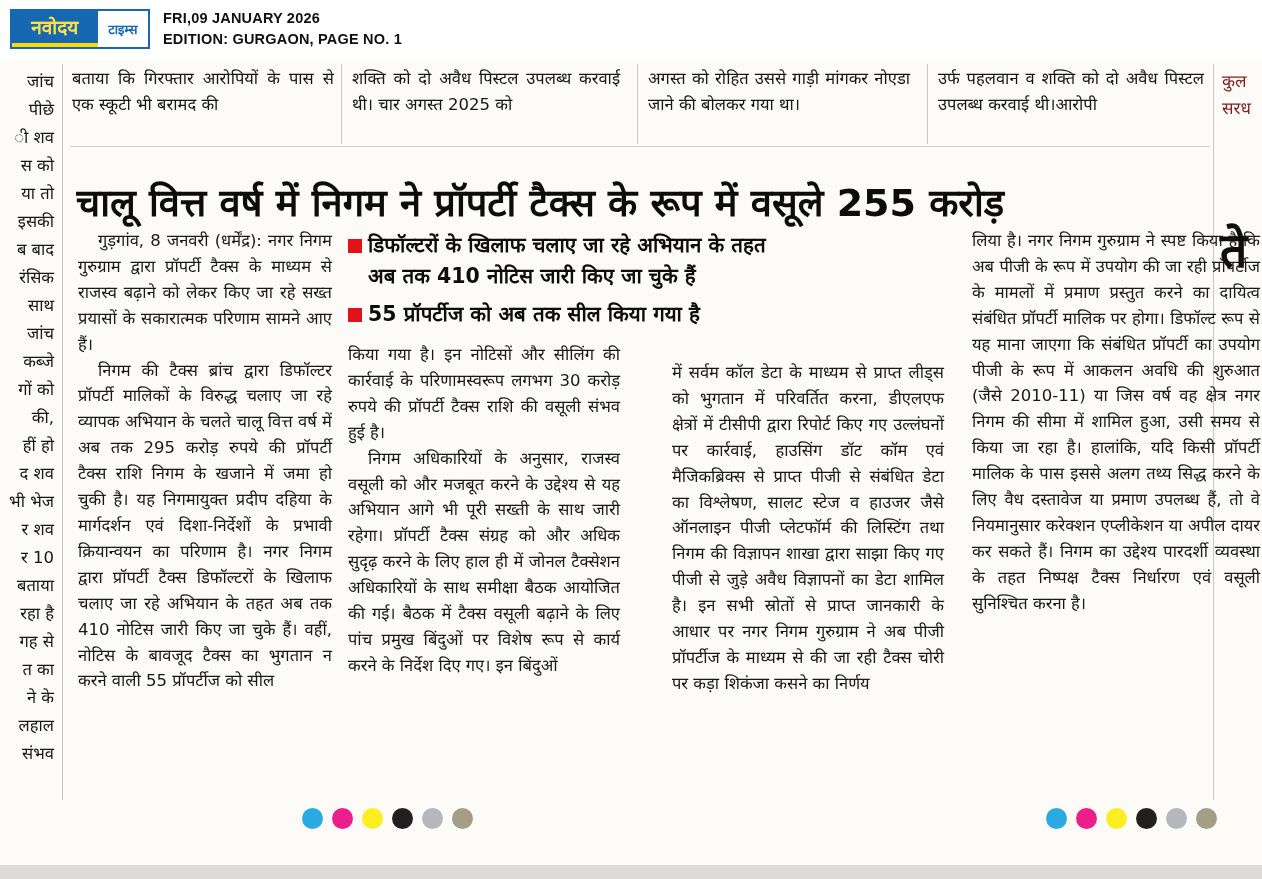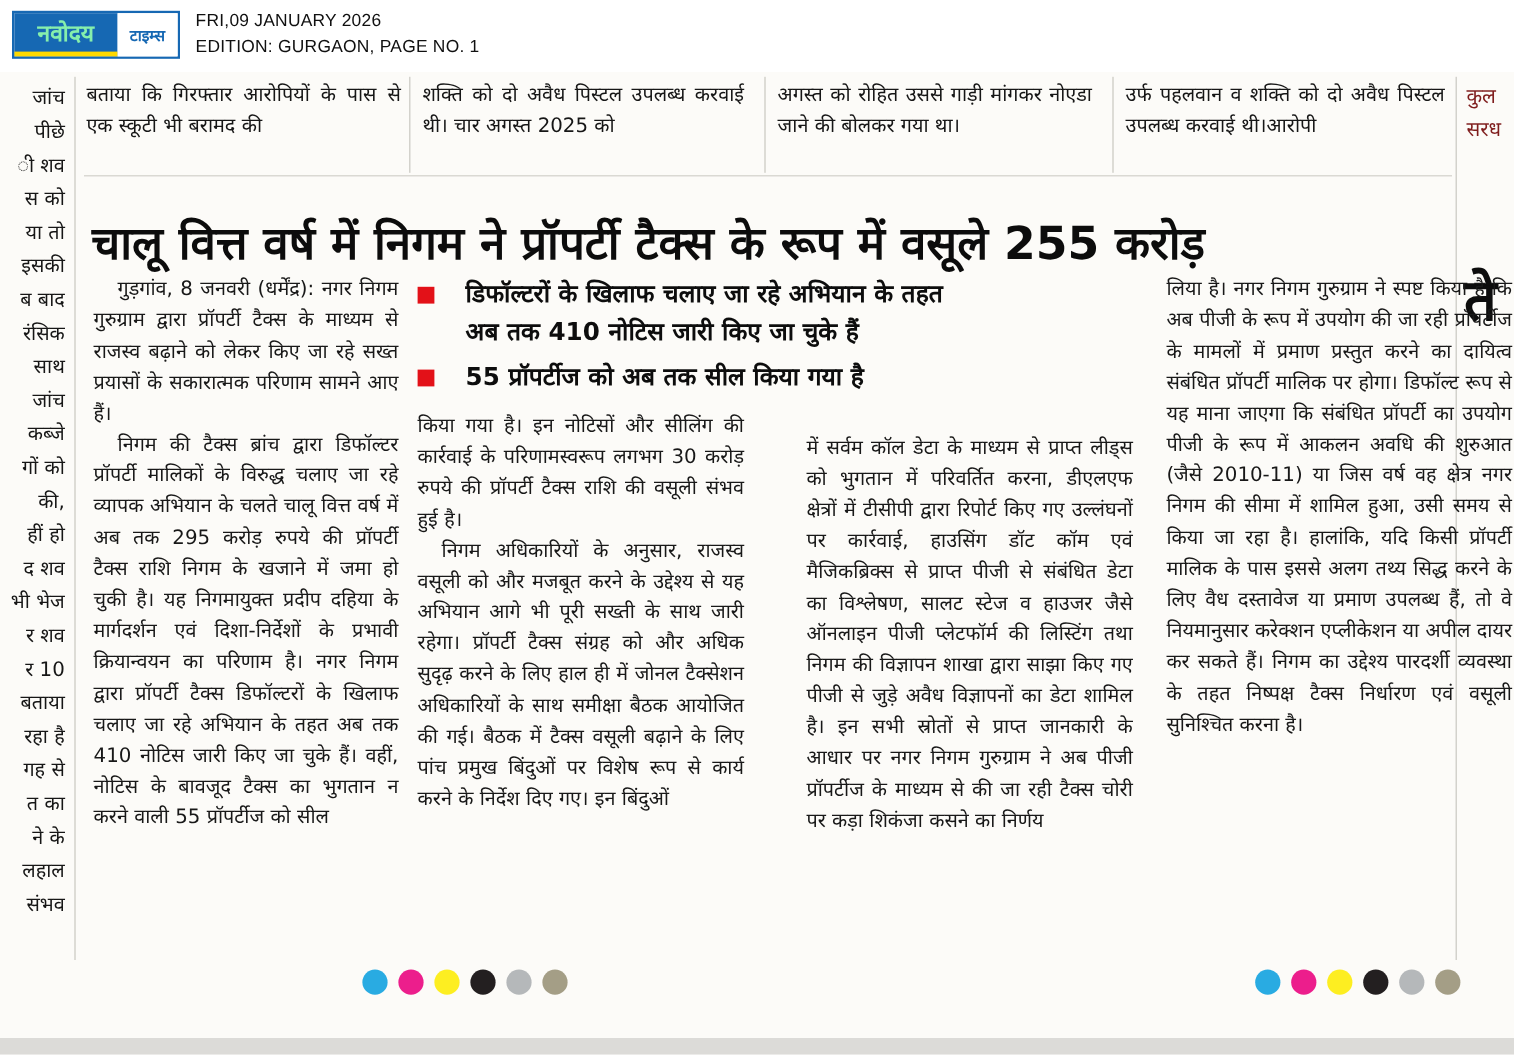--- a/index.html
+++ b/index.html
@@ -3,38 +3,38 @@
 <meta charset="utf-8">
 <style>
   html,body { margin:0; padding:0; background:#e8e8e8; }
   .page {
     position:relative; width:1262px; height:879px; background:#ffffff;
     font-family:"DejaVu Sans","Liberation Sans",sans-serif; overflow:hidden;
   }
   
   .masthead { position:absolute; top:0; left:0; right:0; height:60px; background:#fff; border-bottom:1px solid #e5e4e0; }
   .logo { position:absolute; left:10px; top:9px; width:140px; height:40px; border:2px solid #1668b3; box-sizing:border-box; display:flex; }
-  .logo-main { flex:1.7; color:#86efac; font-weight:bold; font-size:19px; display:flex; align-items:center; justify-content:center; border-bottom:4px solid #ffd900; box-sizing:border-box; }
+  .logo-main { flex:1.7; color:#fde047; font-weight:bold; font-size:19px; display:flex; align-items:center; justify-content:center; border-bottom:4px solid #ffd900; box-sizing:border-box; }
   .logo-sub { flex:1; color:#1668b3; background:#fff; font-weight:bold; font-size:13px; display:flex; align-items:center; justify-content:center; }
   .mast-lines { position:absolute; left:163px; top:8px; }
-  .mast-date, .mast-edition { font-family:"Liberation Sans",sans-serif; font-weight:normal; font-size:14.5px; color:#101010; line-height:21px; letter-spacing:.2px; }
+  .mast-date, .mast-edition { font-family:"Liberation Sans",sans-serif; font-weight:bold; font-size:14.5px; color:#101010; line-height:21px; letter-spacing:.2px; }
   
   .scan { position:absolute; top:60px; left:0; width:1262px; height:819px; background:#fcfbf8; }
   .vline { position:absolute; width:1px; background:#c9c7c1; }
   .hline { position:absolute; height:1px; background:#d2d0ca; }
   
   .strip-col { position:absolute; top:6px; margin:0; font-size:16.5px; line-height:1.55; text-align:justify; color:#161616; }
   .edge-left { position:absolute; left:0; top:8px; width:54px; text-align:right; white-space:pre-line; font-size:16.5px; line-height:28px; color:#161616; }
   .edge-right-top { position:absolute; left:1222px; top:8px; width:40px; white-space:pre-line; font-size:17px; line-height:27px; color:#7f1d1d; }
   .edge-big { position:absolute; left:1220px; top:156px; font-size:48px; font-weight:bold; color:#0d0d0d; }
   .edge-right-frags { position:absolute; left:1222px; top:268px; width:40px; white-space:pre-line; font-size:16.5px; line-height:27px; color:#161616; }
   
   .headline { position:absolute; left:76px; top:90px; width:1134px; font-size:38px; font-weight:bold; color:#0c0c0c; white-space:nowrap; overflow:hidden; }
   .bullets { position:absolute; left:348px; top:170px; width:566px; }
-  .bullet-item { display:flex; gap:26px; margin-bottom:7px; }
+  .bullet-item { display:flex; gap:6px; margin-bottom:7px; }
   .bullet-square { width:14px; height:14px; margin-top:9px; flex:0 0 14px; }
   .bullet-text { font-size:20.5px; font-weight:bold; line-height:1.5; white-space:pre-line; color:#0d0d0d; }
   .body-col { position:absolute; font-size:16.5px; line-height:25.9px; text-align:justify; color:#181818; }
   .body-col p { margin:0; text-indent:20px; }
   .body-col p.cont { text-indent:0; }
   #col1 { left:78px;  top:168px; width:254px; }
   #col2 { left:348px; top:282px; width:272px; }
   #col3 { left:634px; top:300px; width:272px;margin-left:38px; }
   #col4 { left:972px; top:168px; width:288px; }
   

